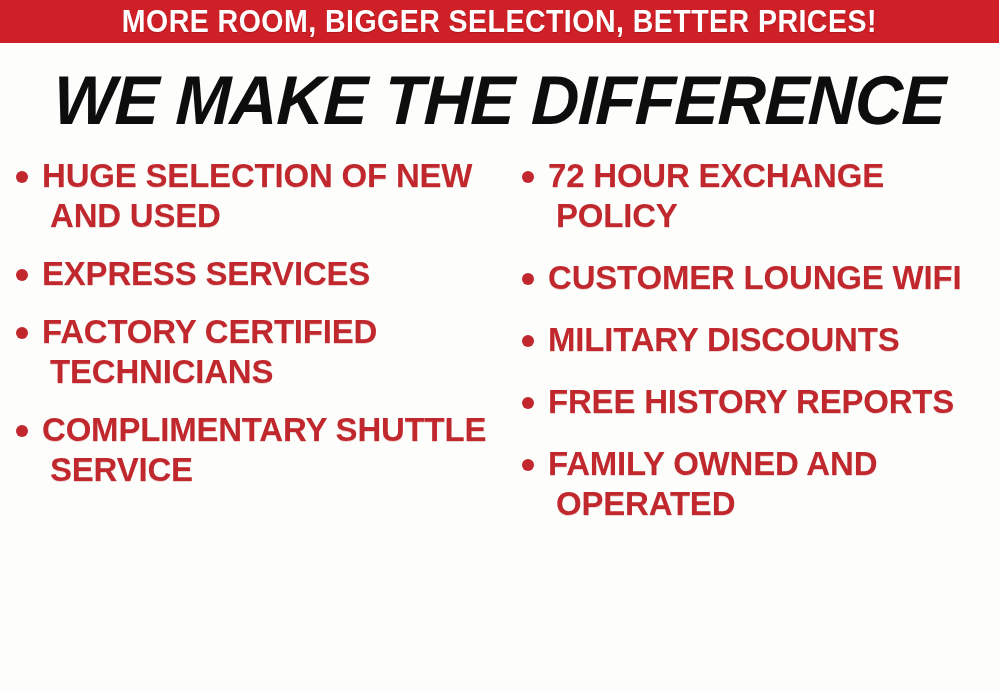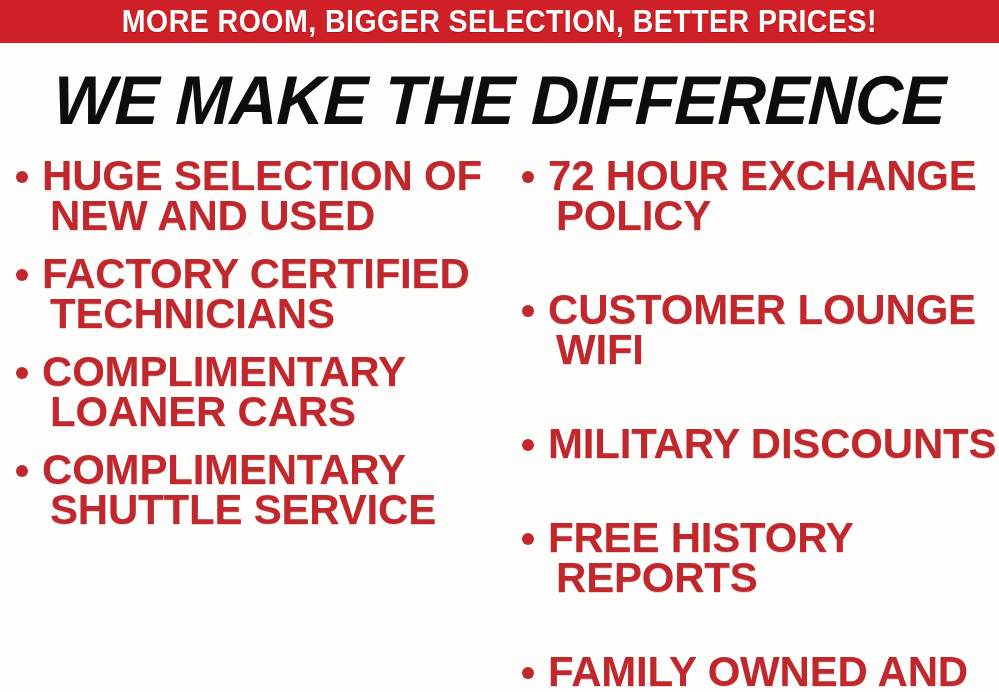--- a/index.html
+++ b/index.html
@@ -76,21 +76,20 @@
     display: flex;
     flex-direction: column;
   }
   #feature-column-left {
     width: 508px;
     padding-left: 16px;
   }
   #feature-column-right {
     width: 491px;
     padding-left: 14px;
-    gap: 32px;
   }
 
   .feature-item {
     display: flex;
     align-items: flex-start;
     margin-bottom: 18px;
   }
   #feature-column-right .feature-item {
     margin-bottom: 22px;
   }
@@ -101,21 +100,21 @@
     height: 12px;
     border-radius: 50%;
     background: #c0282e;
     margin-top: 15px;
     margin-right: 14px;
   }
   .feature-label {
     color: #c0282e;
     font-family: "Liberation Sans", sans-serif;
     font-weight: bold;
-    font-size: 42px;
+    font-size: 33px;
     line-height: 40px;
     letter-spacing: -0.2px;
     text-transform: uppercase;
     text-indent: -8px;
     padding-left: 8px;
     text-shadow: 0 1px 0 rgba(160, 30, 36, 0.18);
   }
 </style>
 </head>
 <body>
@@ -129,25 +128,25 @@
 </div>
 
 <div id="features">
   <div class="feature-column" id="feature-column-left">
     <div class="feature-item">
       <span class="feature-bullet"></span>
       <span class="feature-label">HUGE SELECTION OF NEW AND USED</span>
     </div>
     <div class="feature-item">
       <span class="feature-bullet"></span>
-      <span class="feature-label">FACTORY CERTIFIED TECHNICIANS</span>
+      <span class="feature-label">EXPRESS SERVICES</span>
     </div>
     <div class="feature-item">
       <span class="feature-bullet"></span>
-      <span class="feature-label">COMPLIMENTARY LOANER CARS</span>
+      <span class="feature-label">FACTORY CERTIFIED TECHNICIANS</span>
     </div>
     <div class="feature-item">
       <span class="feature-bullet"></span>
       <span class="feature-label">COMPLIMENTARY SHUTTLE SERVICE</span>
     </div>
   </div>
 
   <div class="feature-column" id="feature-column-right">
     <div class="feature-item">
       <span class="feature-bullet"></span>

